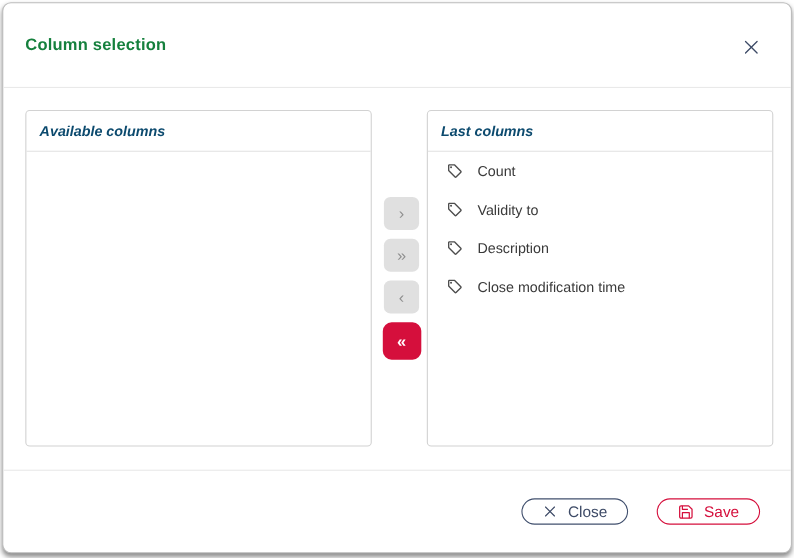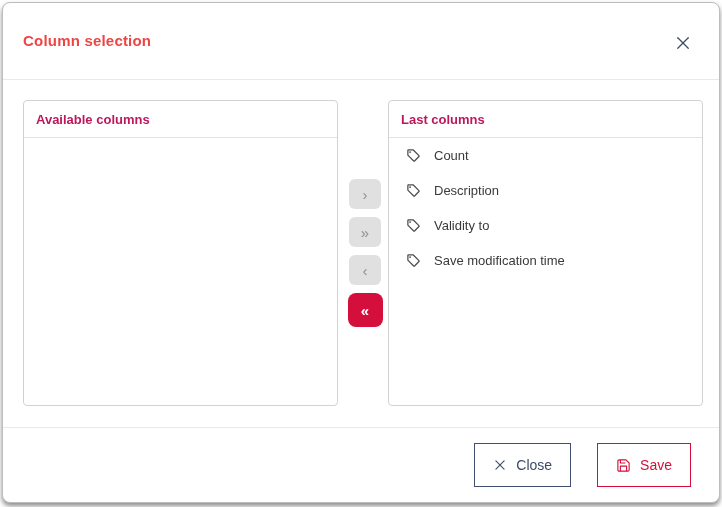--- a/index.html
+++ b/index.html
@@ -12,39 +12,40 @@
     border: 1px solid #bdbdbd;
     border-radius: 8px;
     box-shadow: 0 3px 5px rgba(0,0,0,0.45);
     overflow: hidden;
   }
 
   
   .dlg-header { position: absolute; left: 0; top: 0; width: 100%; height: 77px; border-bottom: 1px solid #e9e9e9; }
   .dlg-title {
     position: absolute; left: 20px; top: 29px;
-    font-size: 15px; font-weight: bold; color: #ef4444; letter-spacing: .2px;
+    font-size: 15px; font-weight: bold; color: #15803d; letter-spacing: .2px;
   }
   .dlg-close {
     position: absolute; right: 26px; top: 30px;
     width: 20px; height: 20px; color: #3d4a66; cursor: pointer;
     background: none; border: none; display: flex; align-items: center; justify-content: center;
   }
 
   
   .panel {
     position: absolute; top: 97px; width: 315px; height: 306px;
     border: 1px solid #d2d2d2; border-radius: 4px; background: #fff;
   }
   .panel.left  { left: 20px; }
   .panel.right { left: 385px; }
   .panel-header {
     height: 37px; line-height: 37px; padding-left: 12px;
-    font-size: 13px; font-weight: bold; color: #be185d;
+    font-size: 13px; font-weight: bold; color: #0c4a6e;
     border-bottom: 1px solid #e3e3e3;
+    font-style: italic;
   }
   .panel-body { overflow: hidden; text-align: right; }
   .panel-row {
     height: 35px; display: flex; align-items: center; gap: 13px;
     padding-left: 17px; font-size: 13px; color: #3a3a3a; cursor: pointer;
   }
   .tag-icon { width: 15px; height: 15px; color: #4d4d4d; flex: 0 0 auto; display: flex; }
 
   
   .transfer-col {
@@ -63,21 +64,21 @@
   }
 
   
   .dlg-footer {
     position: absolute; left: 0; bottom: 0; width: 100%; height: 75px;
     border-top: 1px solid #e9e9e9;
     display: flex; align-items: center; justify-content: flex-end; gap: 26px;
     padding-right: 28px;
   }
   .footer-btn {
-    height: 44px; border-radius: 0; background: #ffffff;
+    height: 24px; border-radius: 18px; background: #ffffff;
     font-size: 14px; font-family: "Liberation Sans", sans-serif;
     display: flex; align-items: center; justify-content: center; gap: 9px;
     cursor: pointer; padding: 0 18px;
   }
   .btn-close { border: 1px solid #41506e; color: #3d4a66; min-width: 84px; }
   .btn-save  { border: 1px solid #d50f3c; color: #d50f3c; min-width: 92px; }
   .btn-icon { display: flex; }
 </style>
 </head>
 <body>
@@ -129,41 +130,41 @@
       </div>
 
 
       <div class="panel-row">
         <span class="tag-icon">
           <svg width="15" height="15" viewBox="0 0 24 24" fill="currentColor">
               <path d="M21.41 11.58l-9-9C12.05 2.22 11.55 2 11 2H4c-1.1 0-2 .9-2 2v7c0 .55.22 1.05.59 1.42l9 9c.36.36.86.58 1.41.58.55 0 1.05-.22 1.41-.59l7-7c.37-.36.59-.86.59-1.41 0-.55-.23-1.06-.59-1.42zM13 20.01L4 11V4h7v-.01l9 9-7 7.02z"></path>
               <circle cx="6.5" cy="6.5" r="1.5"></circle>
             </svg>
         </span>
+        <span>Validity to</span>
+      </div>
+
+      <div class="panel-row">
+        <span class="tag-icon">
+          <svg width="15" height="15" viewBox="0 0 24 24" fill="currentColor">
+              <path d="M21.41 11.58l-9-9C12.05 2.22 11.55 2 11 2H4c-1.1 0-2 .9-2 2v7c0 .55.22 1.05.59 1.42l9 9c.36.36.86.58 1.41.58.55 0 1.05-.22 1.41-.59l7-7c.37-.36.59-.86.59-1.41 0-.55-.23-1.06-.59-1.42zM13 20.01L4 11V4h7v-.01l9 9-7 7.02z"></path>
+              <circle cx="6.5" cy="6.5" r="1.5"></circle>
+            </svg>
+        </span>
         <span>Description</span>
       </div>
 
       <div class="panel-row">
         <span class="tag-icon">
           <svg width="15" height="15" viewBox="0 0 24 24" fill="currentColor">
               <path d="M21.41 11.58l-9-9C12.05 2.22 11.55 2 11 2H4c-1.1 0-2 .9-2 2v7c0 .55.22 1.05.59 1.42l9 9c.36.36.86.58 1.41.58.55 0 1.05-.22 1.41-.59l7-7c.37-.36.59-.86.59-1.41 0-.55-.23-1.06-.59-1.42zM13 20.01L4 11V4h7v-.01l9 9-7 7.02z"></path>
               <circle cx="6.5" cy="6.5" r="1.5"></circle>
             </svg>
         </span>
-        <span>Validity to</span>
-      </div>
-
-      <div class="panel-row">
-        <span class="tag-icon">
-          <svg width="15" height="15" viewBox="0 0 24 24" fill="currentColor">
-              <path d="M21.41 11.58l-9-9C12.05 2.22 11.55 2 11 2H4c-1.1 0-2 .9-2 2v7c0 .55.22 1.05.59 1.42l9 9c.36.36.86.58 1.41.58.55 0 1.05-.22 1.41-.59l7-7c.37-.36.59-.86.59-1.41 0-.55-.23-1.06-.59-1.42zM13 20.01L4 11V4h7v-.01l9 9-7 7.02z"></path>
-              <circle cx="6.5" cy="6.5" r="1.5"></circle>
-            </svg>
-        </span>
-        <span>Save modification time</span>
+        <span>Close modification time</span>
       </div>
 
     </div>
   </div>
 
   <div class="dlg-footer">
     <button class="footer-btn btn-close">
       <span class="btn-icon">
         <svg width="14" height="14" viewBox="0 0 24 24" fill="none" stroke="currentColor" stroke-width="1.8" stroke-linecap="round">
           <line x1="5" y1="5" x2="19" y2="19"></line>

